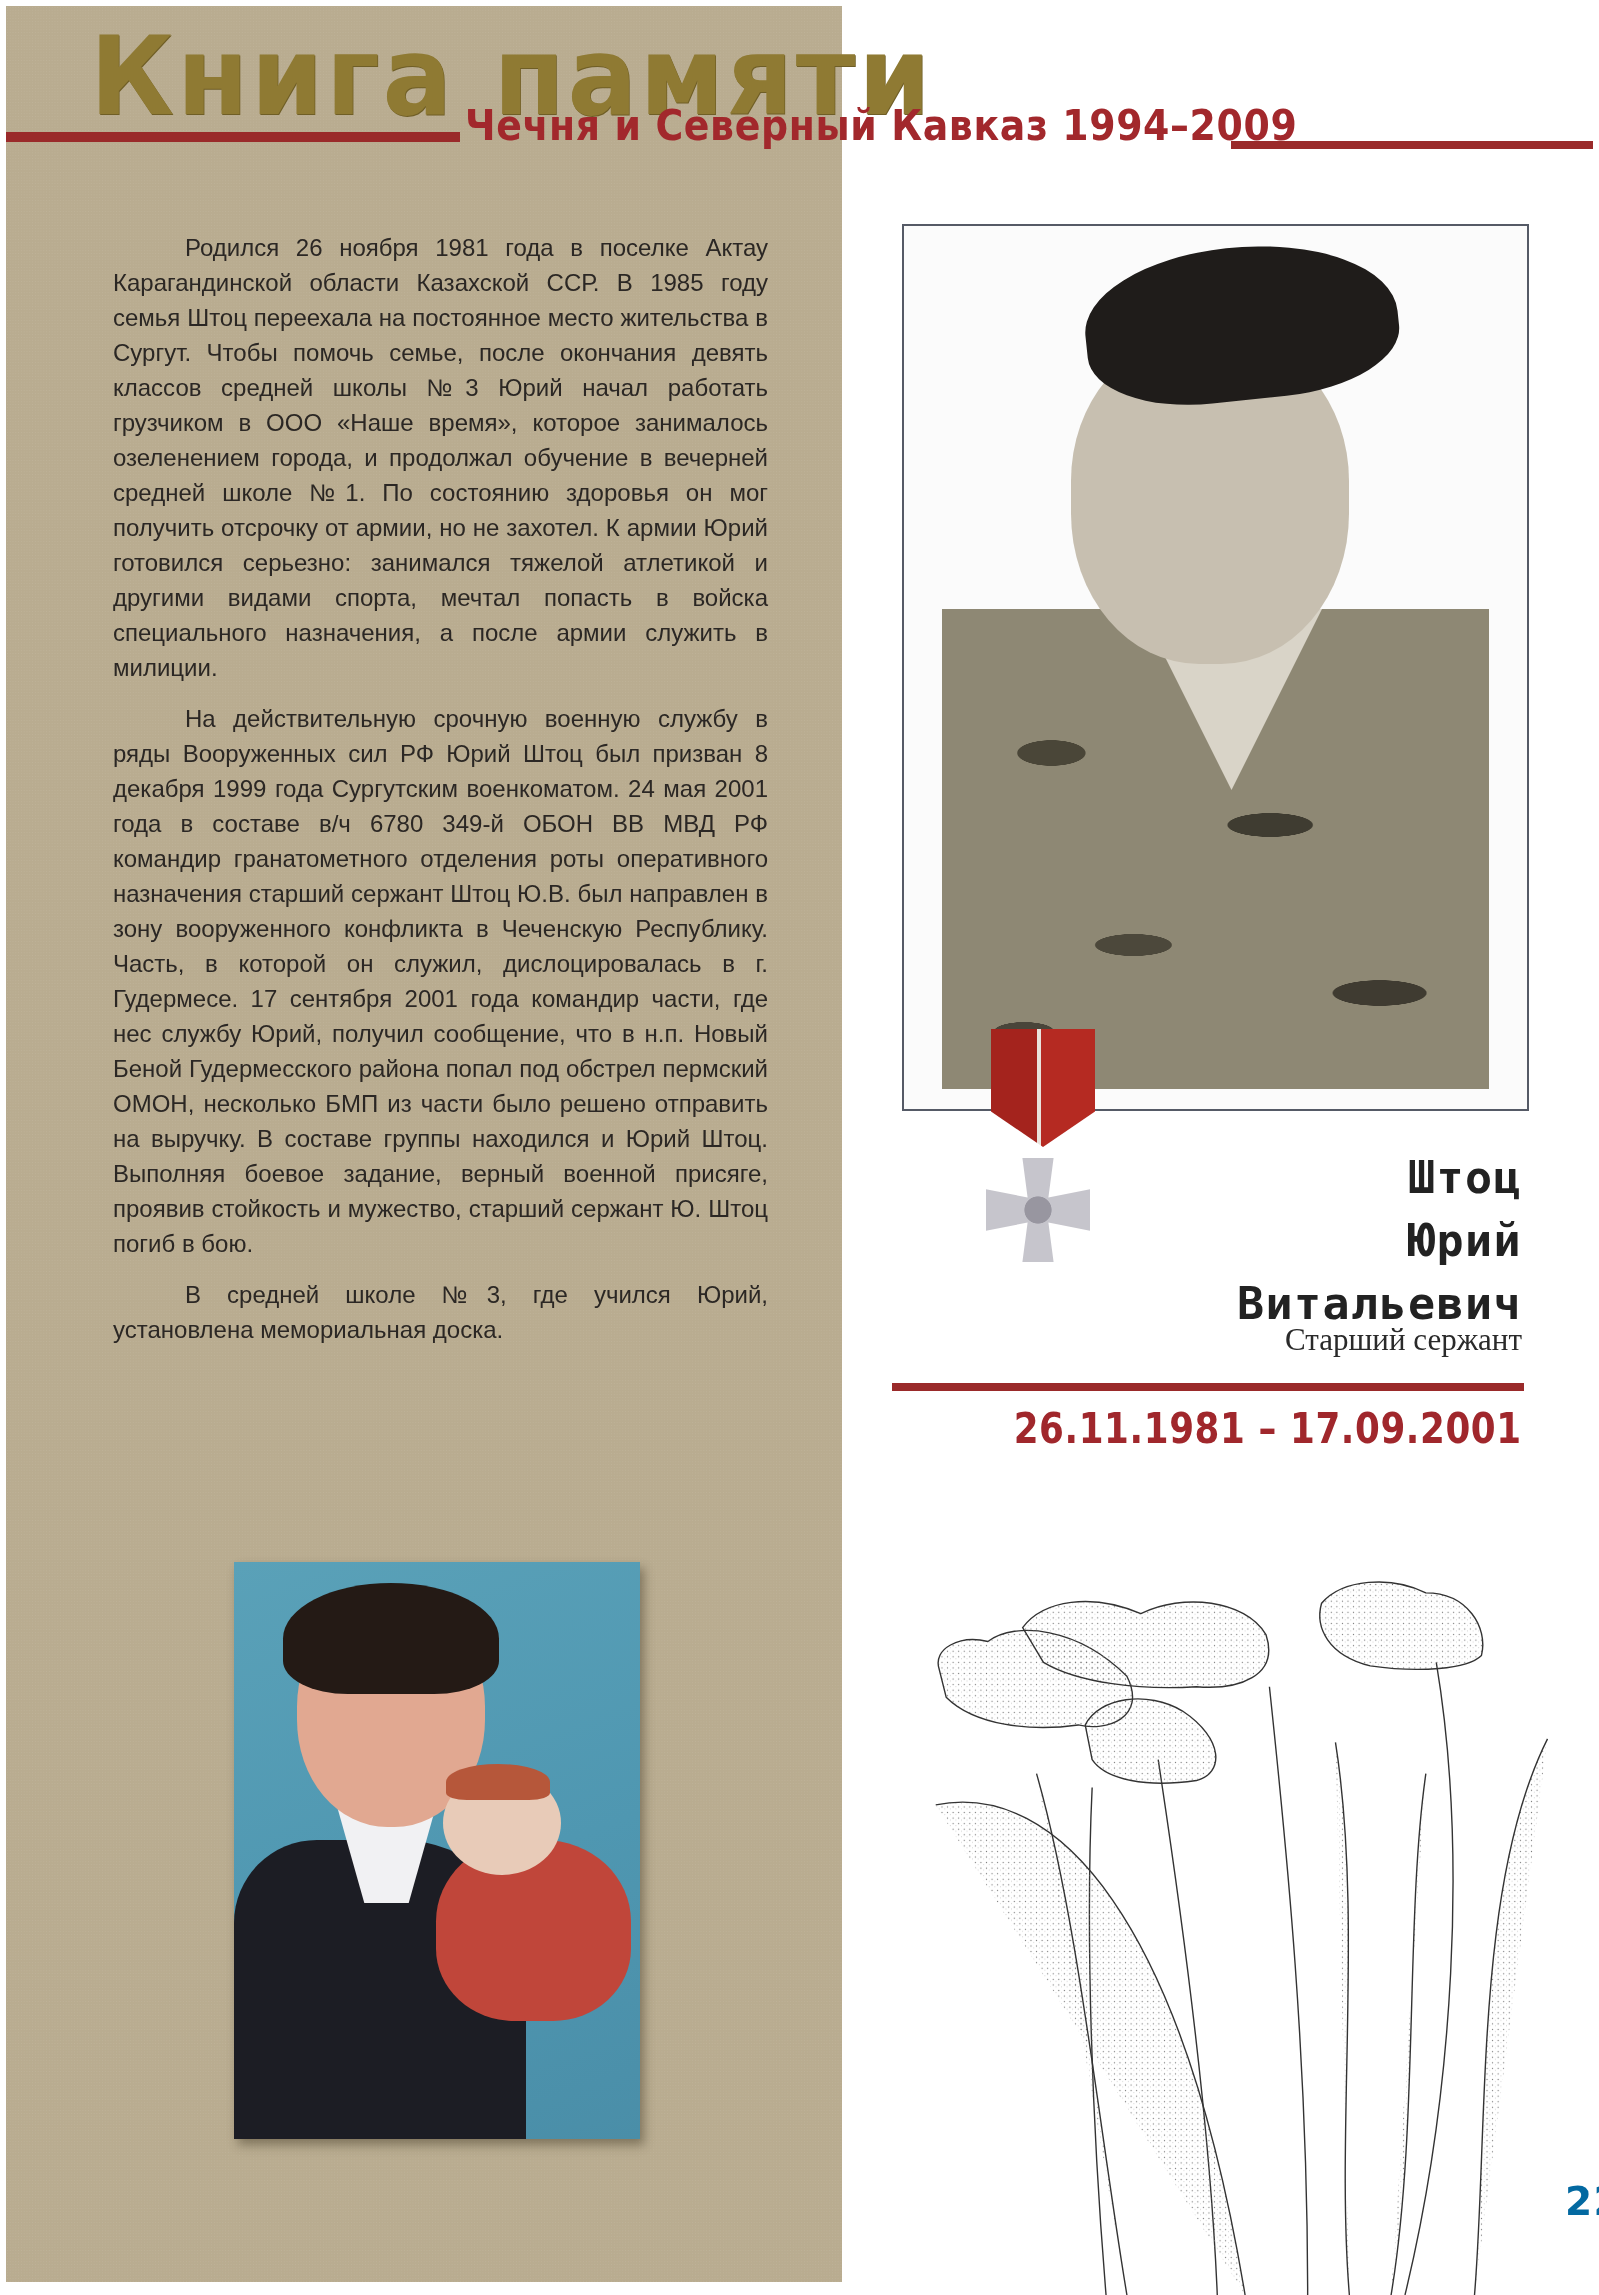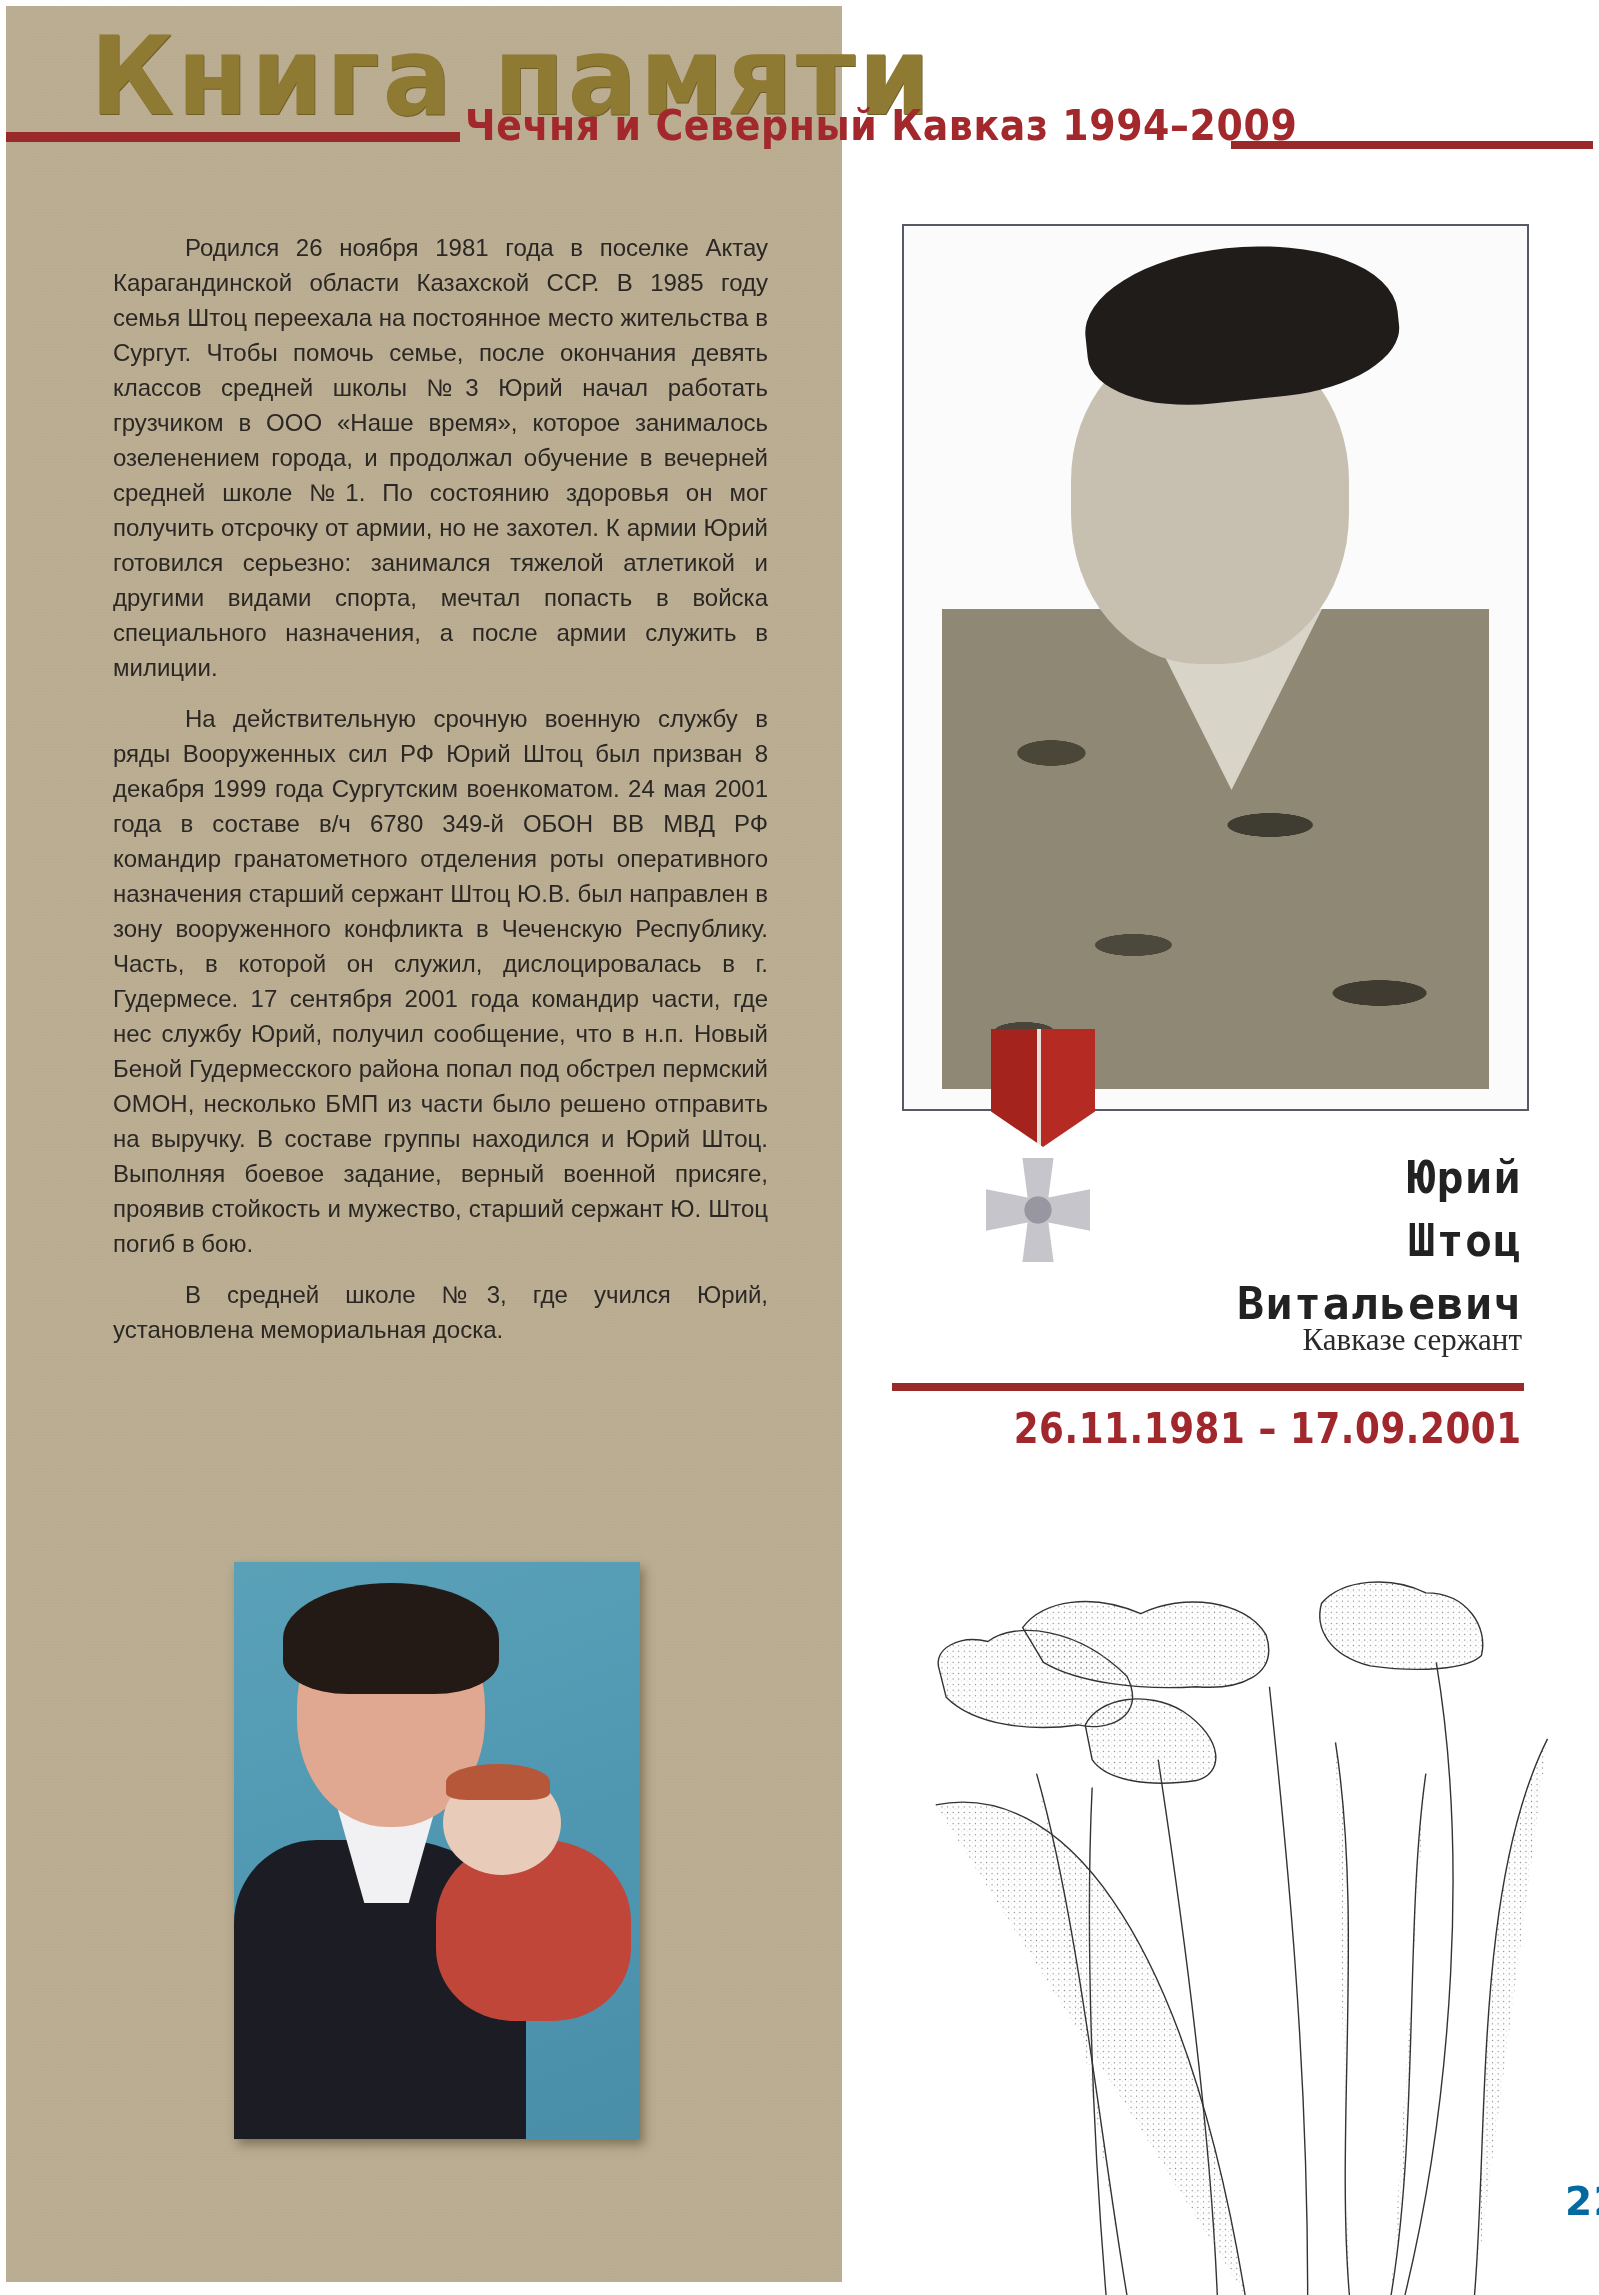--- a/index.html
+++ b/index.html
@@ -175,25 +175,25 @@
     <div class="portrait-collar"></div>
     <div class="portrait-face"></div>
     <div class="portrait-beret"></div>
   </div>
 </div>
 
 <div class="medal-ribbon"></div>
 <div class="medal-cross"></div>
 
 <div class="name-block">
+  <span class="name-line">Штоц</span>
   <span class="name-line">Юрий</span>
-  <span class="name-line">Штоц</span>
   <span class="name-line">Витальевич</span>
 </div>
-<div class="rank">Кавказе сержант</div>
+<div class="rank">Старший сержант</div>
 <div class="rule-dates"></div>
 <div class="dates">26.11.1981 – 17.09.2001</div>
 
 <svg class="tulips" viewBox="0 0 980 1040">
   <defs>
     <pattern id="stipple" width="8" height="8" patternUnits="userSpaceOnUse">
       <circle cx="2" cy="2" r="0.9" fill="#777"></circle>
       <circle cx="6" cy="5" r="0.6" fill="#999"></circle>
     </pattern>
   </defs>

